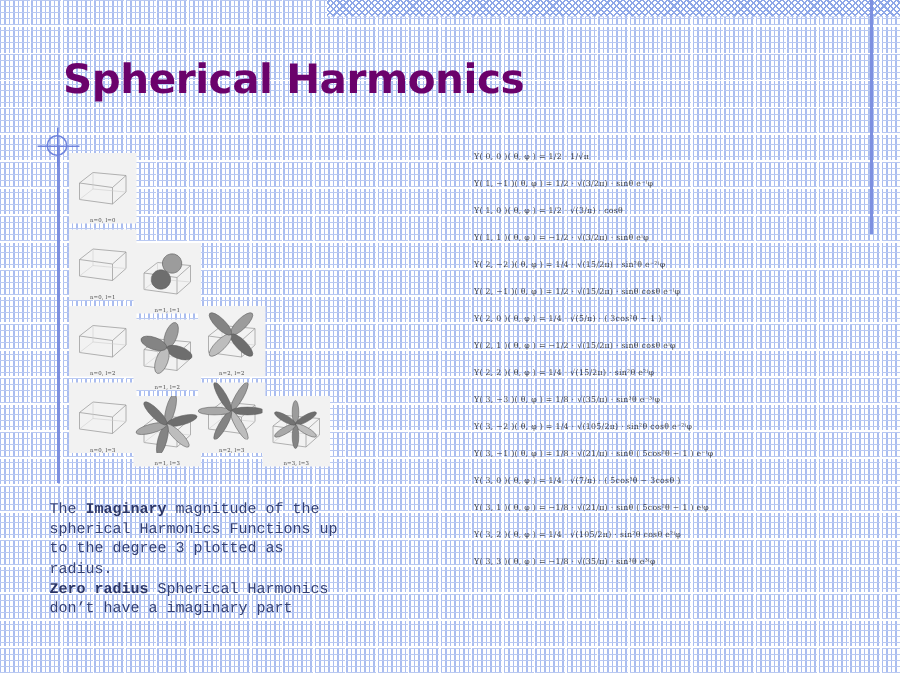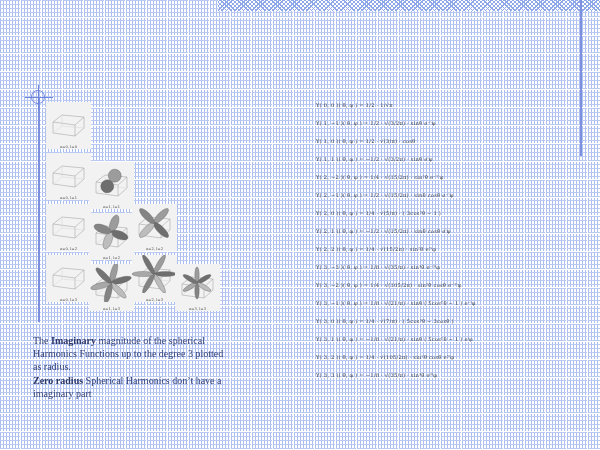--- a/index.html
+++ b/index.html
@@ -213,21 +213,21 @@
     opacity: 0.82;
     filter: blur(0.22px);
   }
 
   
   .caption {
     position: absolute;
     left: 33px;
     top: 334px;
     width: 200px;
-    font-family: Liberation Serif, serif;
+    font-family: Liberation Mono, monospace;
     font-size: 10px;
     line-height: 13.2px;
     color: #333f72;
   }
   .caption b {
     font-weight: bold;
     color: #2b3566;
   }
 </style>
 </head>
@@ -240,20 +240,21 @@
   <div class="grid-cols">
     <div class="grid-cols-inner"></div>
   </div>
 
   <div class="top-band"></div>
 
   <div class="left-rule"></div>
   <div class="left-rule-knob"></div>
   <div class="right-rule"></div>
 
+  <div class="slide-title">Spherical Harmonics</div>
 
   <div class="figure">
       <div class="fig-row" style="top: 0px;">
         <div class="fig-cell" style="left: 0px; top: 0px;">
           <svg class="plot" viewBox="0 0 45 38">
             <path d="M7,20 L16,13 L38,15 L29,23 Z" fill="none" stroke="#9a9a9a" stroke-width="0.5"></path>
             <path d="M7,20 L7,31 L29,34 L29,23" fill="none" stroke="#9a9a9a" stroke-width="0.5"></path>
             <path d="M29,34 L38,26 L38,15" fill="none" stroke="#9a9a9a" stroke-width="0.5"></path>
             <path d="M16,13 L16,24 L7,31 M16,24 L38,26" fill="none" stroke="#cfcfcf" stroke-width="0.4"></path>
           </svg>

